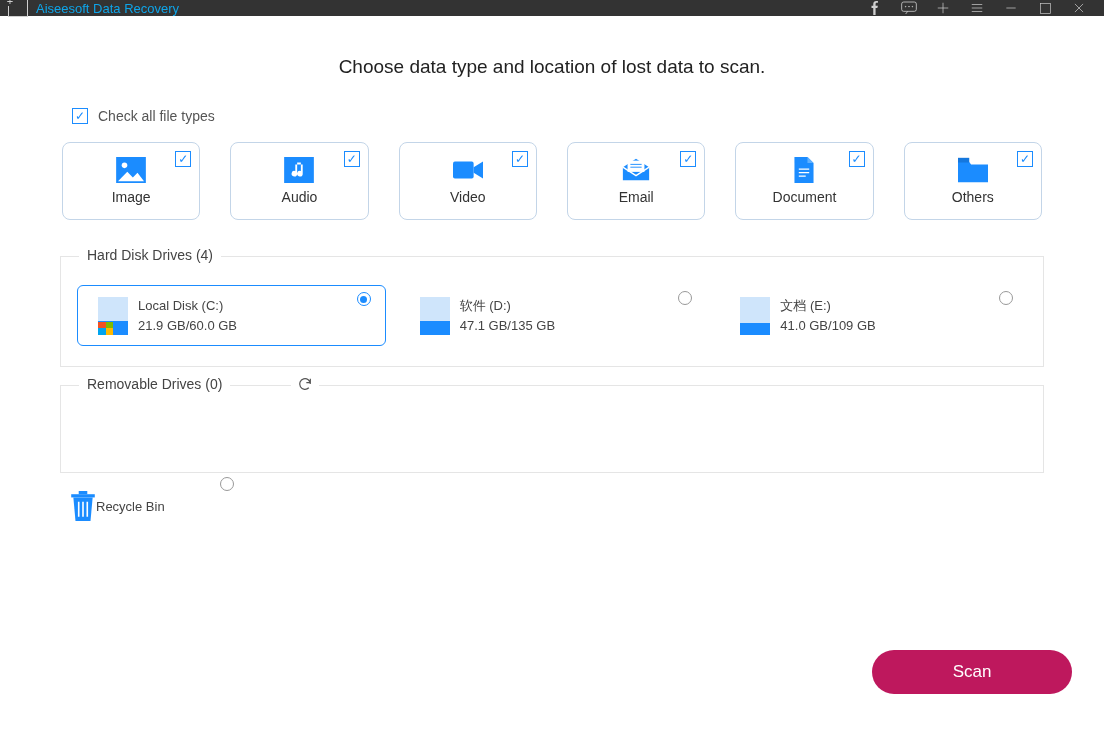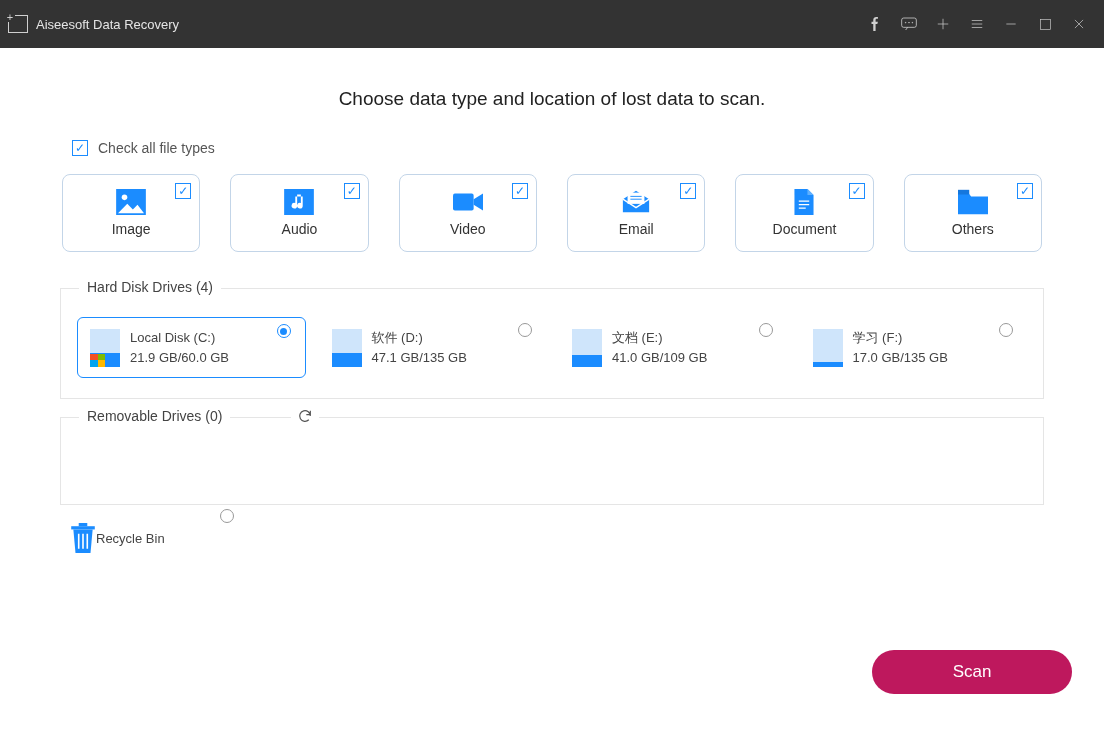--- a/index.html
+++ b/index.html
@@ -4,26 +4,26 @@
   <style>
     * { box-sizing: border-box; margin: 0; padding: 0; }
     body {
       font-family: Arial, sans-serif;
       background: #ffffff;
       width: 1104px;
       height: 734px;
       overflow: hidden;
     }
     .titlebar {
-      height: 48px;
+      height: 16px;
       background: #333333;
       display: flex;
       align-items: center;
       padding: 8px 8px;
-      color: #e5e5e5;
+      color: #0ea5e9;
     }
     .titlebar-logo {
       width: 20px;
       height: 18px;
       border: 1.5px solid #d0d0d0;
       position: relative;
       margin-right: 8px;
     }
     .titlebar-logo::before {
       content: "+";
@@ -69,21 +69,21 @@
     .type-icon { width: 30px; height: 26px; }
     .type-label { font-size: 14px; color: #333; }
     .section {
       position: relative; border: 1px solid #e5e5e5; border-radius: 0;
       margin: 0 10px 18px 10px; padding: 18px 16px 20px 16px;
     }
     .section-title { position: absolute; top: -10px; left: 18px; background: #fff; padding: 0 8px; font-size: 14px; color: #444; }
     .refresh-btn { position: absolute; top: -10px; left: 230px; background:#fff; padding:0 6px; cursor:pointer; }
     .drives-row { display: flex; gap: 14px; padding-top: 10px; }
     .drive-card {
-      flex: 1; position: relative; padding: 10px 12px; border-radius: 6px;
+      flex: 1; position: relative; padding: 10px 20px; border-radius: 6px;
       display: flex; align-items: center; gap: 10px; cursor: pointer;
     }
     .drive-card.selected { border: 1.5px solid #1b8cff; }
     .radio {
       width: 14px; height: 14px; border: 1.5px solid #999; border-radius: 50%;
       position: absolute; top: 6px; right: 14px;
       display:flex; align-items:center; justify-content:center;
     }
     .radio.on { border-color:#1b8cff; }
     .radio.on::after { content:""; width:7px; height:7px; background:#1b8cff; border-radius:50%; }
@@ -269,31 +269,20 @@
     <div class="radio "></div>
     <div class="disk-icon">
       <div class="fill" style="height:30%"></div>
 
     </div>
     <div class="drive-text">
       <div>文档 (E:)</div>
       <div>41.0 GB/109 GB</div>
     </div>
         </div>
-        <div class="drive-card">
-    <div class="radio "></div>
-    <div class="disk-icon">
-      <div class="fill" style="height:13%"></div>
-
-    </div>
-    <div class="drive-text">
-      <div>学习 (F:)</div>
-      <div>17.0 GB/135 GB</div>
-    </div>
-        </div>
       </div>
   </div>
 
   <div class="section empty">
     <div class="section-title">Removable Drives (0)</div>
     <div class="refresh-btn">
       <svg width="16" height="16" viewBox="0 0 24 24" fill="none" stroke="#555" stroke-width="1.8">
           <path d="M20 12a8 8 0 10-2.3 5.6M20 4v6h-6"></path>
         </svg>
     </div>

